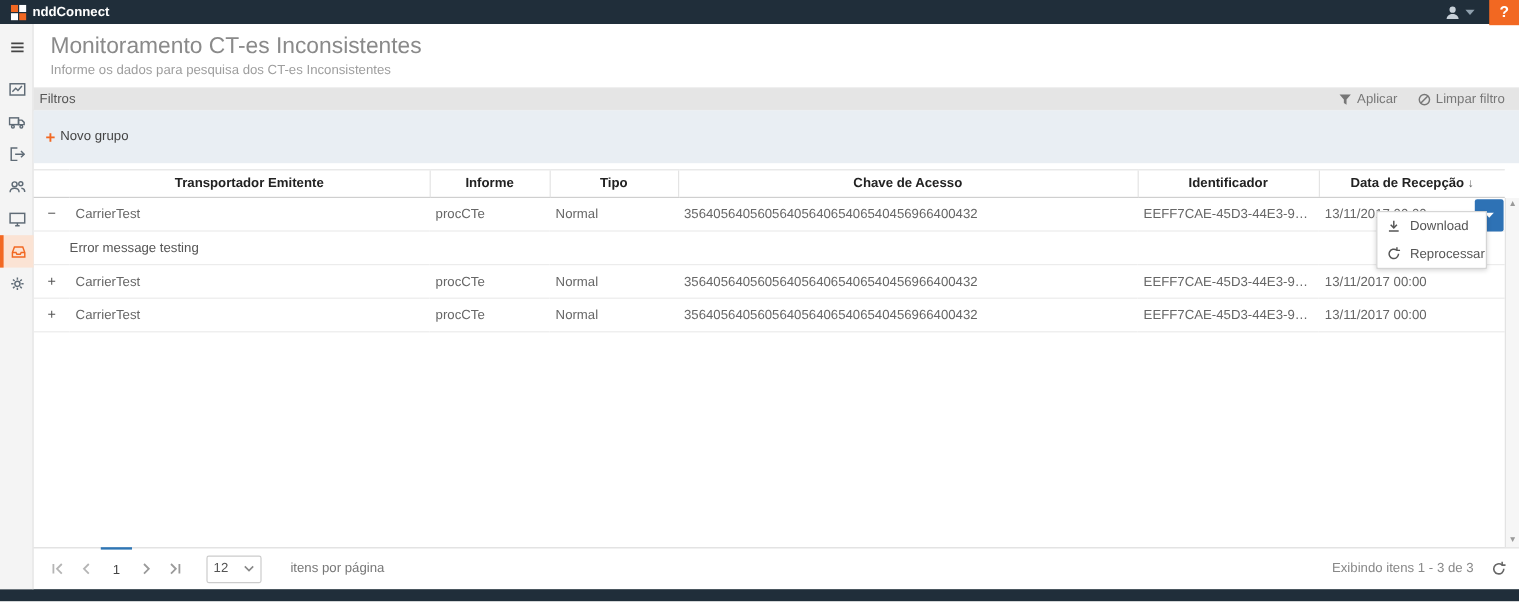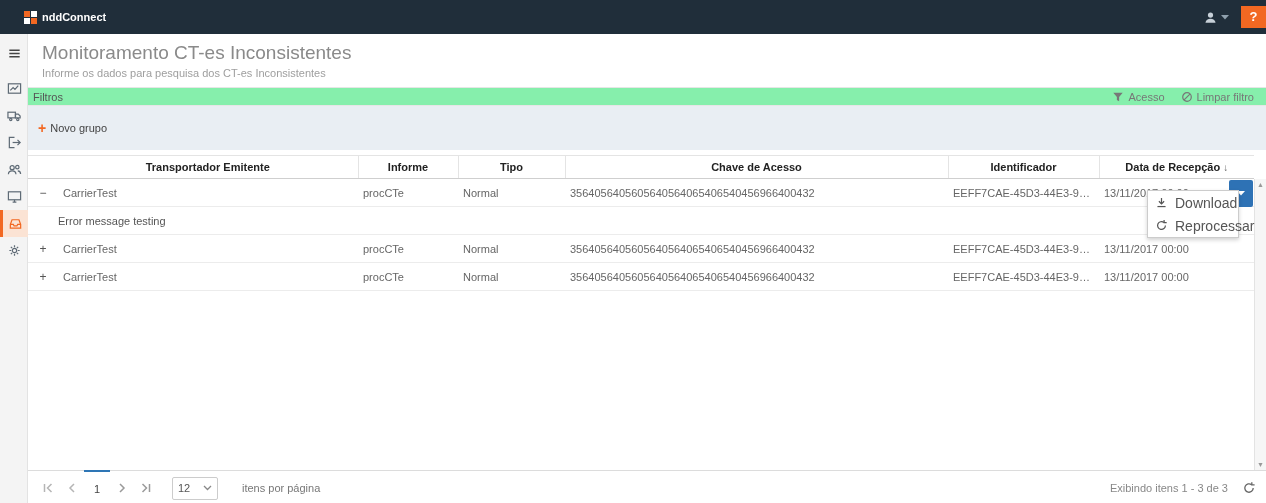--- a/index.html
+++ b/index.html
@@ -1,40 +1,40 @@
 <!DOCTYPE html>
 <html><head>
 <meta charset="utf-8">
 <style>
   *{margin:0;padding:0;box-sizing:border-box}
   html,body{width:1266px;height:503px;overflow:hidden}
   body{font-family:"Liberation Sans",sans-serif;background:#fff;color:#444;font-size:11px}
 
   
-  .topbar{height:34px;background:#202e3a;display:flex;align-items:center;justify-content:space-between;padding-left:24px}
+  .topbar{height:20px;background:#202e3a;display:flex;align-items:center;justify-content:space-between;padding-left:9px}
   .brand{display:flex;align-items:center;gap:5px;color:#fff;font-size:11px;font-weight:bold}
   .topbar-right{display:flex;align-items:center;height:100%}
   .user-menu{display:flex;align-items:center;gap:4px;margin-right:12px;cursor:pointer}
   .help-btn{width:25px;height:22px;background:#f26822;color:#fff;border:none;font-weight:bold;font-size:13px;cursor:pointer;line-height:22px;text-align:center}
 
   
   .shell{display:flex;height:471px}
   .sidebar{width:28px;background:#f4f4f4;border-right:1px solid #e3e3e3;display:flex;flex-direction:column;padding-top:6px;flex:none}
   .side-item{width:28px;height:27px;display:flex;align-items:center;justify-content:center;cursor:pointer}
   .side-item.burger{margin-bottom:8px}
   .side-item.active{background:#fbe3d4;border-left:3px solid #f26822}
   .main{flex:1;display:flex;flex-direction:column;position:relative;min-width:0}
 
   
   .page-head{padding:8px 14px 8px 14px}
   .page-title{font-size:19px;font-weight:normal;color:#8a8a8a}
   .page-subtitle{font-size:11px;color:#9e9e9e;margin-top:3px}
 
   
-  .filters-bar{height:19px;background:#86efac;border-top:1px solid #e6e6e6;border-bottom:1px solid #e6e6e6;display:flex;align-items:center;justify-content:space-between;padding:0 12px 0 5px}
+  .filters-bar{height:19px;background:#e5e5e5;border-top:1px solid #e6e6e6;border-bottom:1px solid #e6e6e6;display:flex;align-items:center;justify-content:space-between;padding:0 12px 0 5px}
   .filters-title{color:#555}
   .filters-actions{display:flex;align-items:center;gap:16px}
   .filter-action{display:flex;align-items:center;gap:4px;color:#777;background:none;border:none;font-size:11px;cursor:pointer}
 
   
   .group-panel{height:44px;background:#e9eef3;display:flex;align-items:center;padding-left:10px;flex:none}
   .new-group-btn{display:flex;align-items:center;gap:4px;background:none;border:none;font-size:11px;color:#444;cursor:pointer}
   .plus-glyph{color:#f26822;font-weight:bold;font-size:14px;line-height:10px}
 
   
@@ -44,21 +44,21 @@
   .grid th.no-left{border-left:none}
   .grid td{height:28px;color:#666;padding:0 5px;border-bottom:1px solid #ececec;white-space:nowrap;overflow:hidden;text-overflow:ellipsis}
   .grid td.exp{text-align:center;color:#555}
   .toggle-btn{background:none;border:none;color:#555;font-size:12px;cursor:pointer;line-height:12px}
   .grid td.detail{padding-left:30px;color:#555}
   .sort-arrow{color:#666;margin-left:3px;font-size:10px}
 
   
   .row-action-btn{position:absolute;top:25px;right:13px;width:24px;height:27px;background:#2e72b5;border:none;border-radius:2px;display:flex;align-items:center;justify-content:center;cursor:pointer;z-index:4}
   .dropdown{position:absolute;top:35px;right:27px;width:92px;background:#fff;border:1px solid #ccc;box-shadow:0 2px 4px rgba(0,0,0,.18);z-index:5}
-  .dropdown-item{display:flex;align-items:center;gap:7px;height:23px;padding:0 7px;color:#555;cursor:pointer;background:#fff;border:none;width:100%;font-size:14px;text-align:left}
+  .dropdown-item{display:flex;align-items:center;gap:7px;height:23px;padding:0 7px;color:#555;cursor:pointer;background:#fff;border:none;width:100%;font-size:11px;text-align:left}
 
   
   .vscroll{position:absolute;top:24px;right:0;bottom:0;width:12px;background:#f6f6f6;border-left:1px solid #e3e3e3;display:flex;flex-direction:column;justify-content:space-between;align-items:center;padding:2px 0;color:#999;font-size:7px;cursor:pointer}
 
   
   .pager{height:35px;border-top:1px solid #dcdcdc;display:flex;align-items:center;padding:0 10px 0 8px;color:#888;flex:none}
   .pg-btn{width:24px;height:24px;display:flex;align-items:center;justify-content:center;background:none;border:none;cursor:pointer}
   .pg-current{align-self:stretch;display:flex;align-items:center;justify-content:center;width:26px;border-top:2px solid #2e76b5;margin-top:-1px;color:#444;cursor:pointer}
   .page-size{margin-left:14px;width:46px;height:23px;border:1px solid #ccc;border-radius:2px;background:#fff;display:flex;align-items:center;justify-content:space-between;padding:0 5px;color:#555;cursor:pointer}
   .per-page{margin-left:24px;color:#777}
@@ -183,21 +183,21 @@
 
     <div class="filters-bar">
       <span class="filters-title">Filtros</span>
       <div class="filters-actions">
         <button class="filter-action">
           <span>
             <svg width="12" height="12" viewBox="0 0 14 14">
                 <path d="M1.5 2h11L8.3 7v5L5.7 10.4V7z" fill="#777"></path>
               </svg>
           </span>
-          <span>Acesso</span>
+          <span>Aplicar</span>
         </button>
         <button class="filter-action">
           <span>
             <svg width="12" height="12" viewBox="0 0 14 14">
                 <circle cx="7" cy="7" r="5" fill="none" stroke="#777" stroke-width="1.4"></circle>
                 <path d="M3.6 10.4L10.4 3.6" stroke="#777" stroke-width="1.4"></path>
               </svg>
           </span>
           <span>Limpar filtro</span>
         </button>

